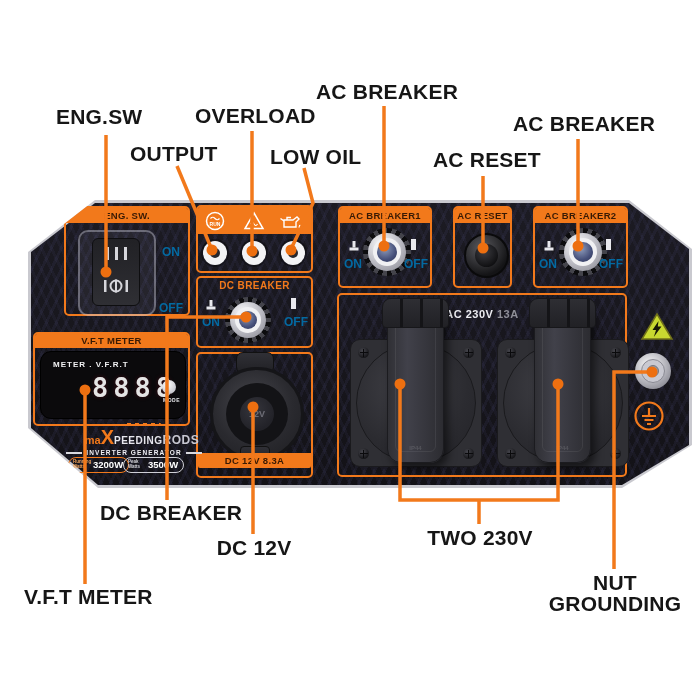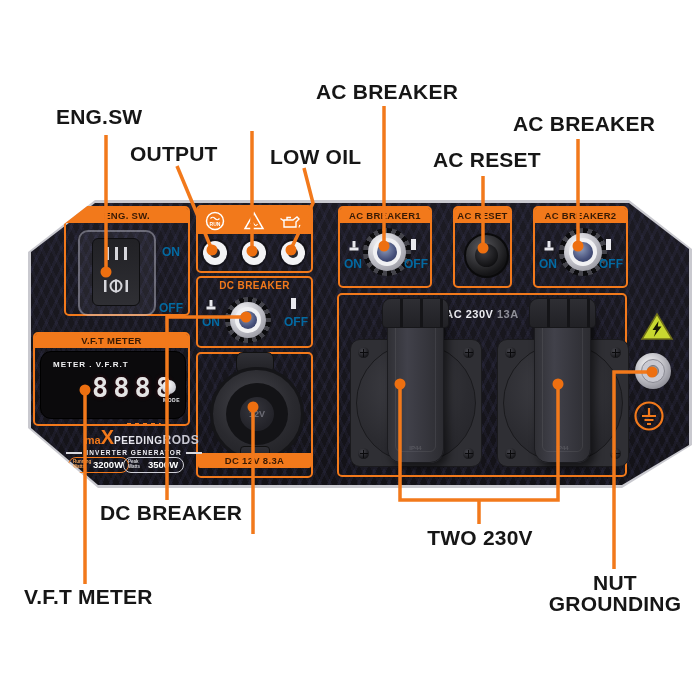--- a/index.html
+++ b/index.html
@@ -162,26 +162,28 @@
       <circle cx="253" cy="407" r="5.5"></circle>
         <circle cx="85" cy="390" r="5.5"></circle>
       <circle cx="400" cy="384" r="5.5"></circle>
         <circle cx="558" cy="384" r="5.5"></circle>
       <circle cx="652" cy="372" r="5.5"></circle>
     </g>
   </svg>
 
   <div class="callout" style="left:56px;top:106px;">ENG.SW</div>
   <div class="callout" style="left:130px;top:143px;">OUTPUT</div>
+  <div class="callout" style="left:195px;top:105px;">OVERLOAD</div>
   <div class="callout" style="left:270px;top:146px;">LOW OIL</div>
   <div class="callout" style="left:316px;top:81px;">AC BREAKER</div>
   <div class="callout" style="left:433px;top:149px;">AC RESET</div>
   <div class="callout" style="left:513px;top:113px;">AC BREAKER</div>
   <div class="callout" style="left:100px;top:502px;">DC BREAKER</div>
   <div class="callout center" style="left:168px;top:537px;width:172px;">
+    <div>DC 12V</div>
   </div>
   <div class="callout" style="left:24px;top:586px;">V.F.T METER</div>
   <div class="callout center" style="left:394px;top:527px;width:172px;">
     <div>TWO 230V</div>
   </div>
   <div class="callout center" style="left:544px;top:572px;width:142px;">
     <div>NUT</div>
     <div>GROUNDING</div>
   </div>
 

